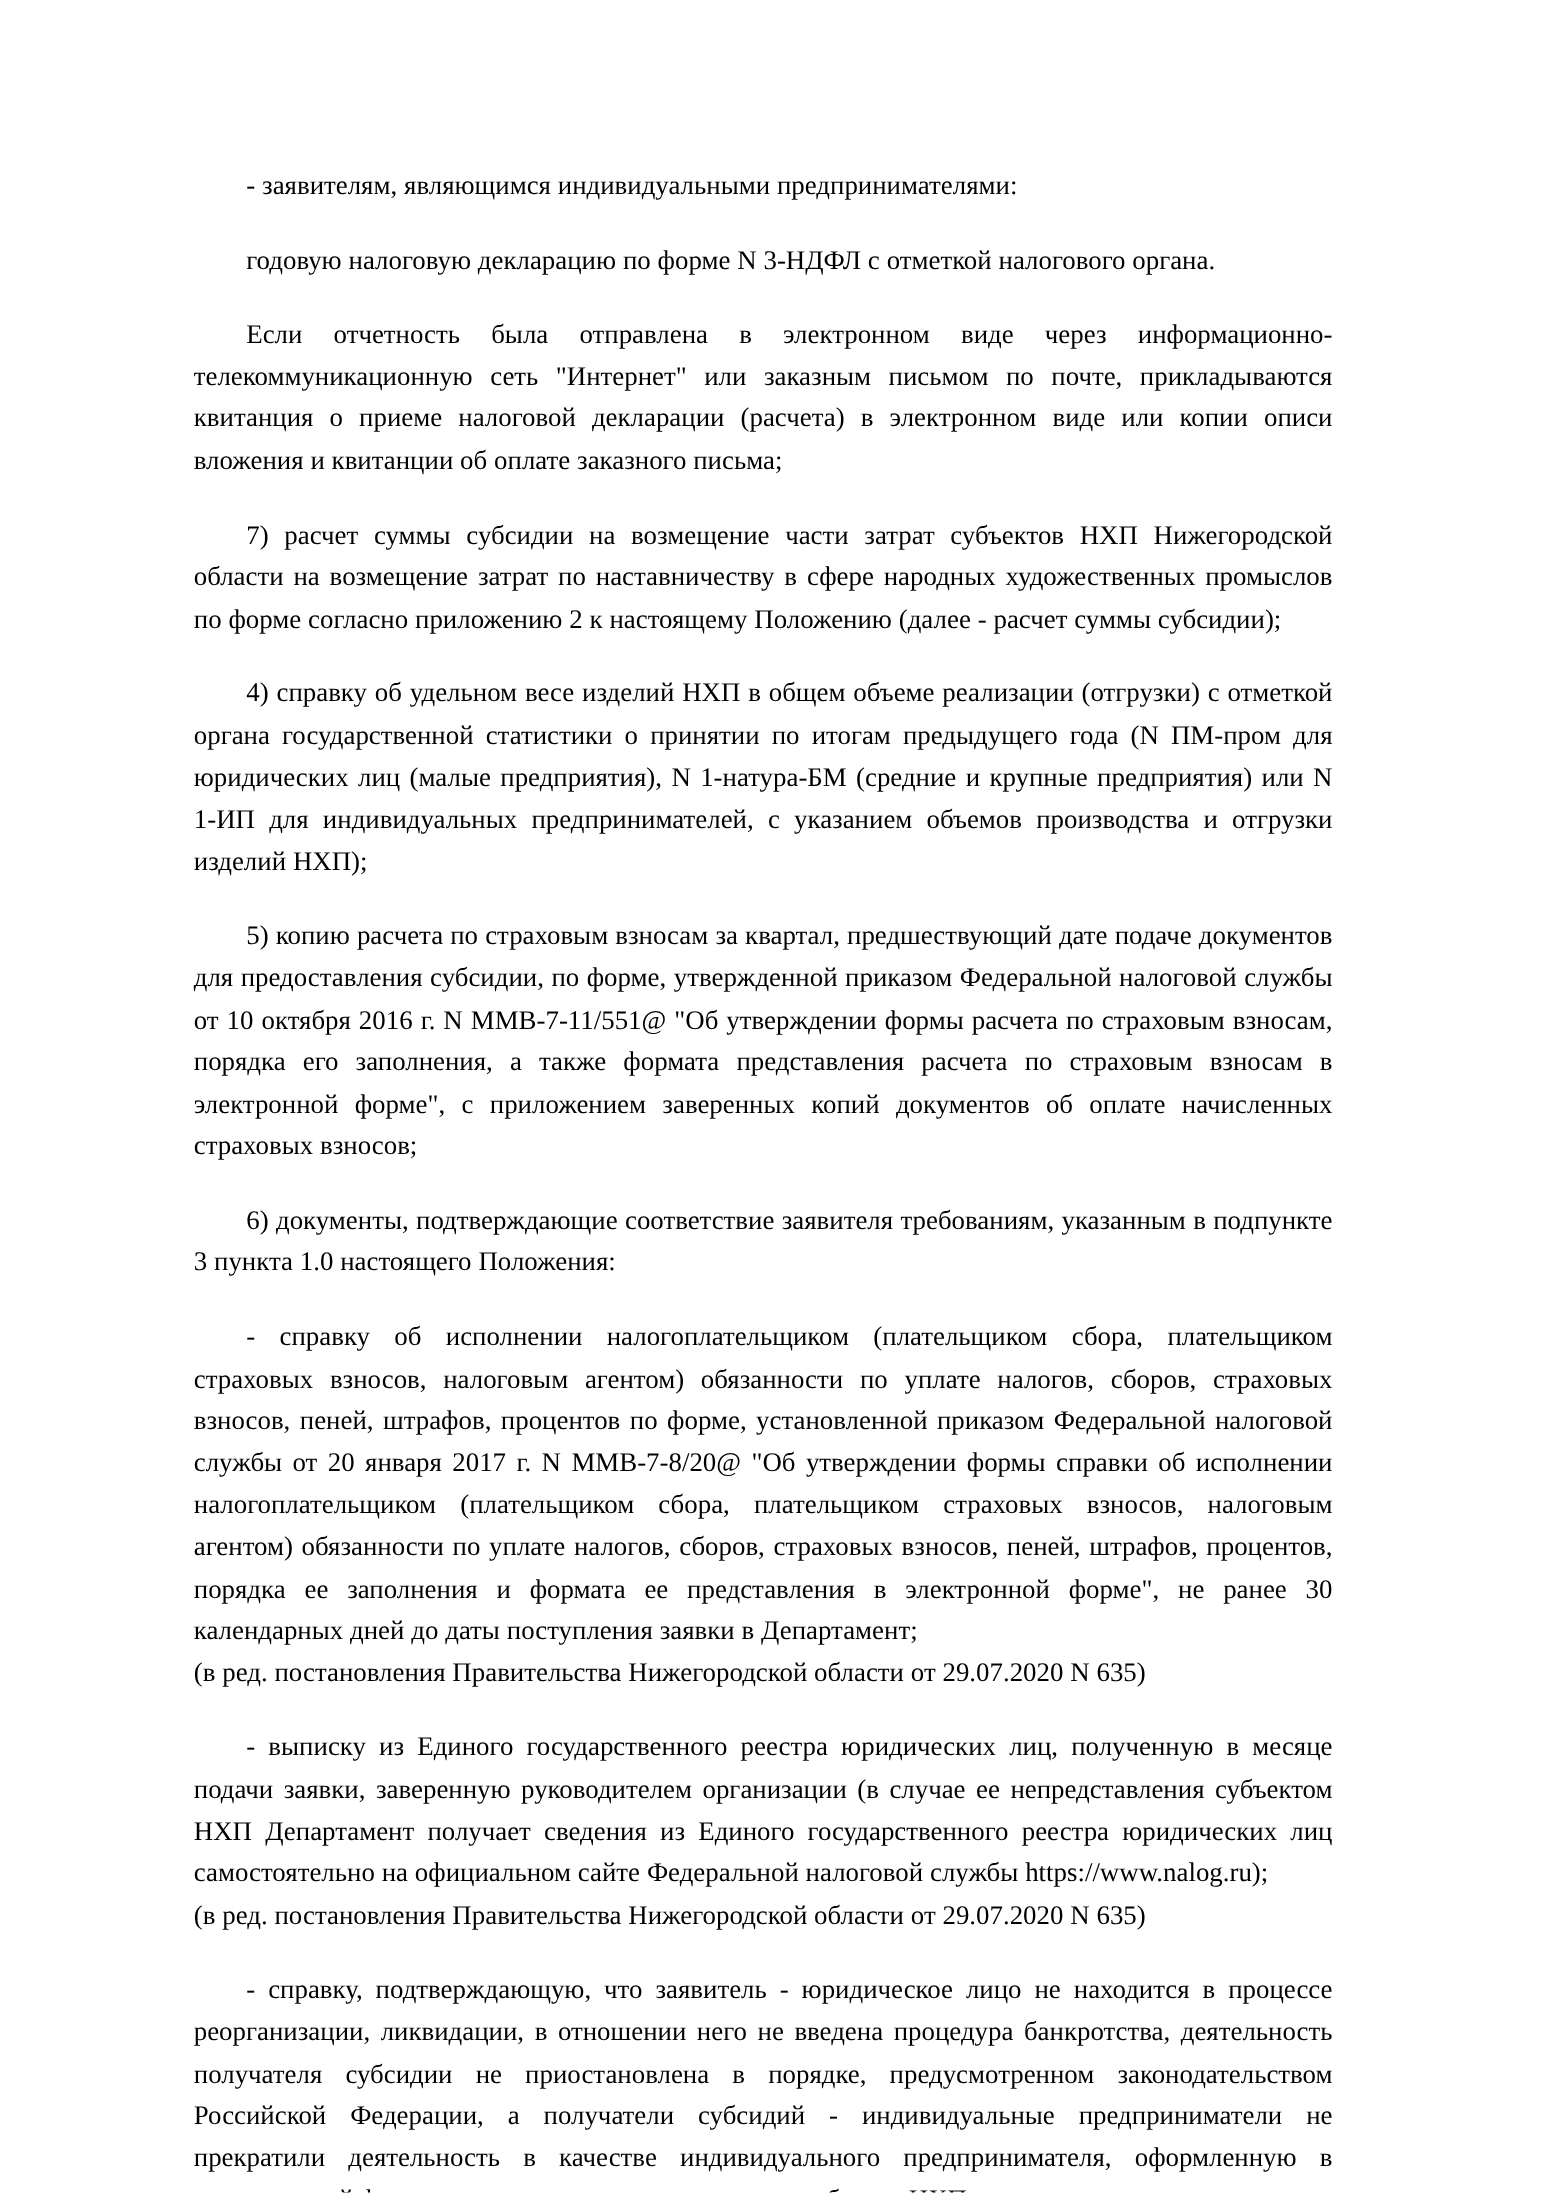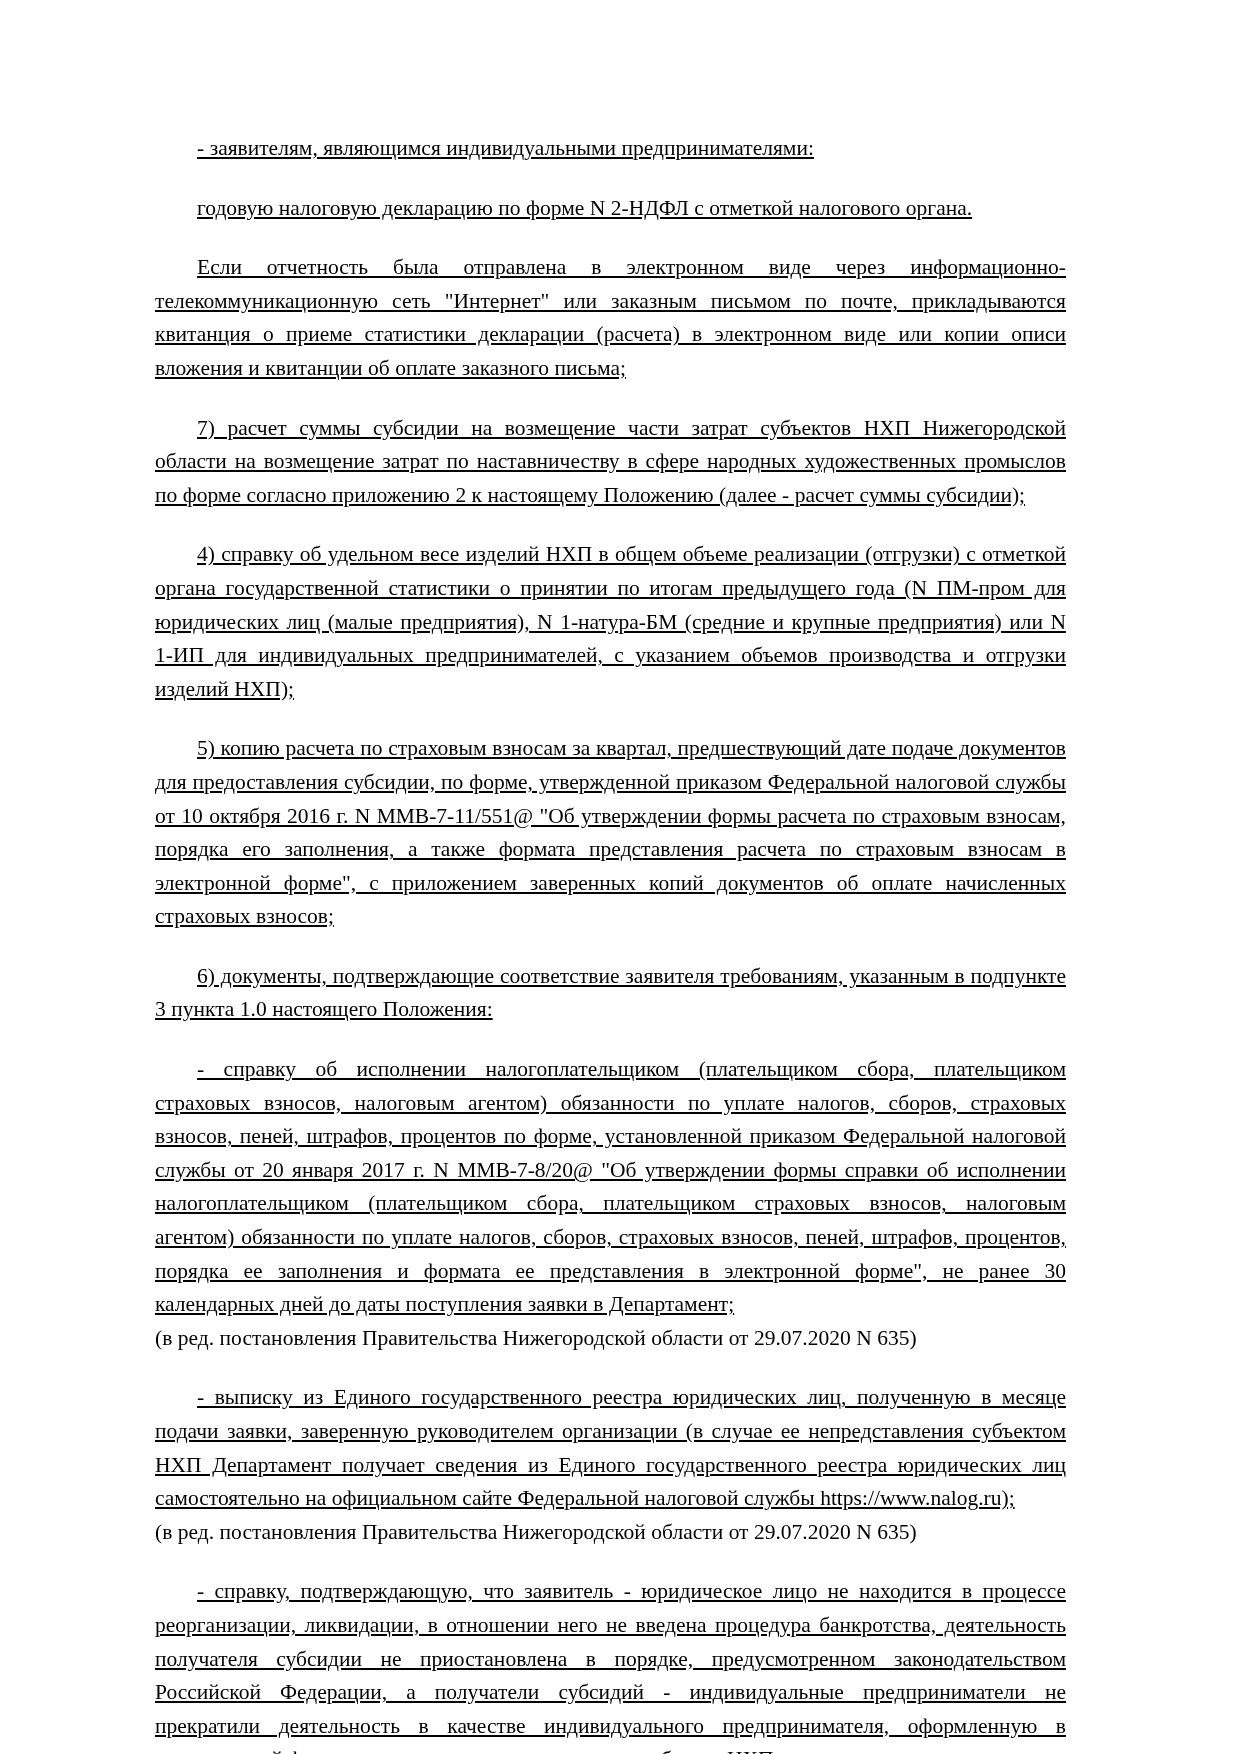--- a/index.html
+++ b/index.html
@@ -42,39 +42,38 @@
     text-indent: 0;
   }
   p.gap-para {
     margin-top: 26px;
   }
   p.gap-tight {
     margin-top: 0px;
   }
   .lastline-left {
     text-align-last: left;
-    text-decoration: underline;
   }
   .cite {
     text-align: left;
     text-align-last: left;
     text-indent: 0;
   }
 </style>
 </head>
 <body>
 
 <div class="page">
   <div class="doc-body">
 
     <p class="para indent lastline-left">- заявителям, являющимся индивидуальными предпринимателями:</p>
 
-    <p class="para indent gap-para lastline-left">годовую налоговую декларацию по форме N 2-НДФЛ с отметкой налогового органа.</p>
+    <p class="para indent gap-para lastline-left">годовую налоговую декларацию по форме N 3-НДФЛ с отметкой налогового органа.</p>
 
-    <p class="para indent gap-para lastline-left">Если отчетность была отправлена в электронном виде через информационно-телекоммуникационную сеть "Интернет" или заказным письмом по почте, прикладываются квитанция о приеме статистики декларации (расчета) в электронном виде или копии описи вложения и квитанции об оплате заказного письма;</p>
+    <p class="para indent gap-para lastline-left">Если отчетность была отправлена в электронном виде через информационно-телекоммуникационную сеть "Интернет" или заказным письмом по почте, прикладываются квитанция о приеме налоговой декларации (расчета) в электронном виде или копии описи вложения и квитанции об оплате заказного письма;</p>
 
     <p class="para indent gap-para lastline-left">7) расчет суммы субсидии на возмещение части затрат субъектов НХП Нижегородской области на возмещение затрат по наставничеству в сфере народных художественных промыслов по форме согласно приложению 2 к настоящему Положению (далее - расчет суммы субсидии);</p>
 
     <p class="para indent gap-para lastline-left">4) справку об удельном весе изделий НХП в общем объеме реализации (отгрузки) с отметкой органа государственной статистики о принятии по итогам предыдущего года (N ПМ-пром для юридических лиц (малые предприятия), N 1-натура-БМ (средние и крупные предприятия) или N 1-ИП для индивидуальных предпринимателей, с указанием объемов производства и отгрузки изделий НХП);</p>
 
     <p class="para indent gap-para lastline-left">5) копию расчета по страховым взносам за квартал, предшествующий дате подаче документов для предоставления субсидии, по форме, утвержденной приказом Федеральной налоговой службы от 10 октября 2016 г. N ММВ-7-11/551@ "Об утверждении формы расчета по страховым взносам, порядка его заполнения, а также формата представления расчета по страховым взносам в электронной форме", с приложением заверенных копий документов об оплате начисленных страховых взносов;</p>
 
     <p class="para indent gap-para lastline-left">6) документы, подтверждающие соответствие заявителя требованиям, указанным в подпункте 3 пункта 1.0 настоящего Положения:</p>
 
     <p class="para indent gap-para lastline-left">- справку об исполнении налогоплательщиком (плательщиком сбора, плательщиком страховых взносов, налоговым агентом) обязанности по уплате налогов, сборов, страховых взносов, пеней, штрафов, процентов по форме, установленной приказом Федеральной налоговой службы от 20 января 2017 г. N ММВ-7-8/20@ "Об утверждении формы справки об исполнении налогоплательщиком (плательщиком сбора, плательщиком страховых взносов, налоговым агентом) обязанности по уплате налогов, сборов, страховых взносов, пеней, штрафов, процентов, порядка ее заполнения и формата ее представления в электронной форме", не ранее 30 календарных дней до даты поступления заявки в Департамент;</p>

